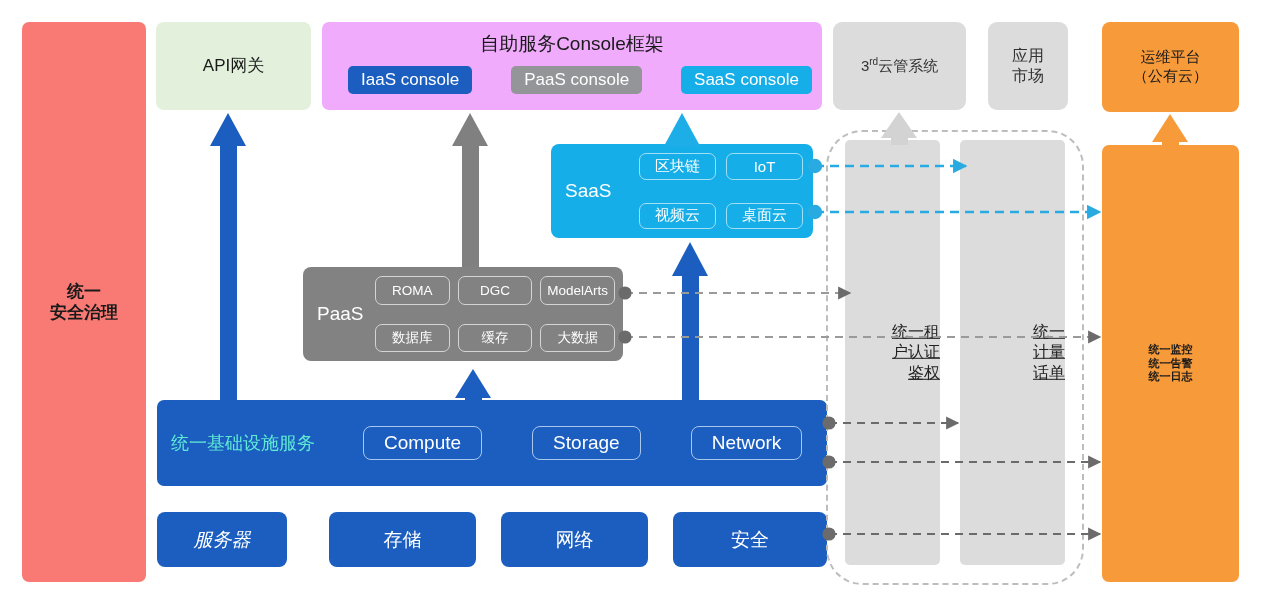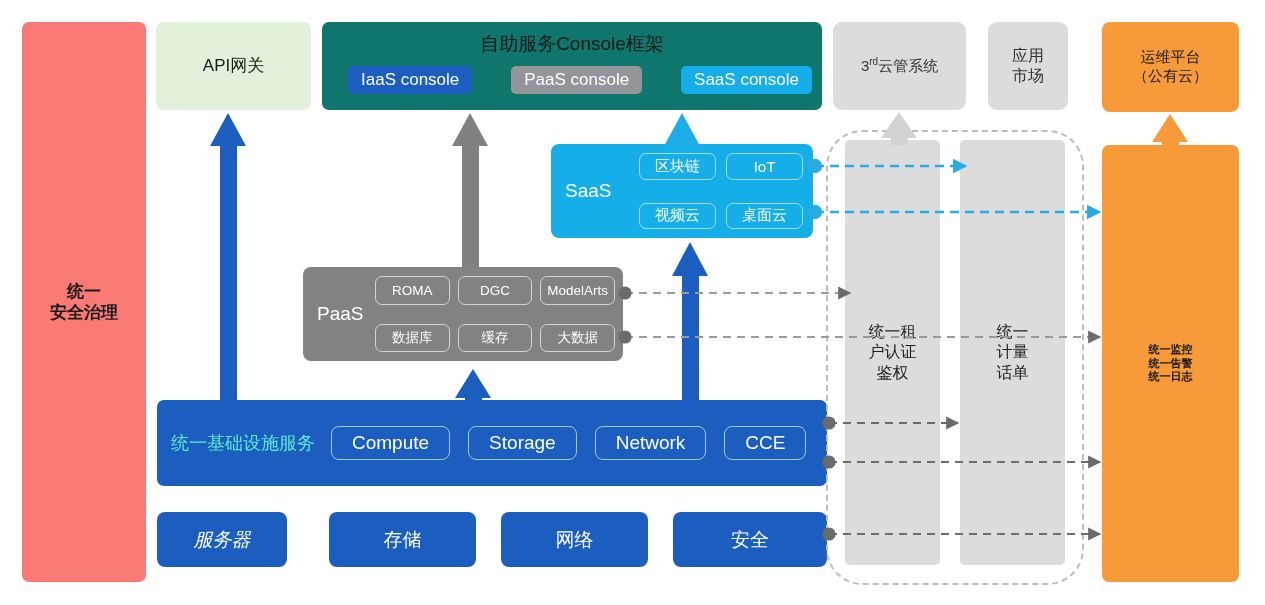--- a/index.html
+++ b/index.html
@@ -40,21 +40,21 @@
   
   .box-apigw{
     left:156px;top:22px;width:155px;height:88px;
     background:#E2F0DC;border-radius:8px;
     color:#1a1a1a;font-size:17px;font-weight:400;text-align:right;
   }
 
   
   .box-console{
     left:322px;top:22px;width:500px;height:88px;
-    background:#0f766e;border-radius:7px;
+    background:#f0abfc;border-radius:7px;
   }
   .console-title{
     position:absolute;left:0;right:0;top:9px;
     text-align:center;font-size:19px;color:#1a1a1a;font-weight:400;
   }
   .console-chips{
     position:absolute;left:26px;right:10px;top:44px;
     display:flex;justify-content:space-between;align-items:center;
   }
   .chip{
@@ -123,21 +123,21 @@
   .box-infra{
     left:157px;top:400px;width:670px;height:86px;
     background:#1B5EC0;border-radius:7px;
     display:flex;align-items:center;padding:0 14px;
   }
   .infra-label{color:#5eead4;font-size:18px;white-space:nowrap;}
   .infra-chips{display:flex;gap:18px;margin-left:16px;}
   .infra-chips .cell{
     border:1.8px solid #A9C6EC;border-radius:8px;
     color:#ffffff;font-size:19px;
-    padding:5px 20px;white-space:nowrap;
+    padding:5px 20px;white-space:nowrap;margin-left:32px;
   }
 
   
   .bottom-box{
     top:512px;height:55px;background:#1B5EC0;border-radius:8px;
     color:#ffffff;font-size:19px;
   }
 
   
   .dash-container{
@@ -145,21 +145,21 @@
     border:2.5px dashed #BDBDBD;border-radius:36px;
   }
   .gray-col{
     background:#DCDCDC;border-radius:5px;
     color:#222;font-size:16px;line-height:1.3;
   }
   .col-auth{left:845px;top:140px;width:95px;height:425px;}
   .col-bill{left:960px;top:140px;width:105px;height:425px;}
   .gray-col .txt{
     position:absolute;left:0;right:0;top:50%;
-    transform:translateY(-50%);text-align:center;
+    transform:translateY(-50%);text-align:right;text-decoration:underline;
   }
 
   
   #arrows{position:absolute;left:0;top:0;width:1265px;height:605px;pointer-events:none;}
 </style>
 </head>
 <body>
 
 <div id="canvas">
 

